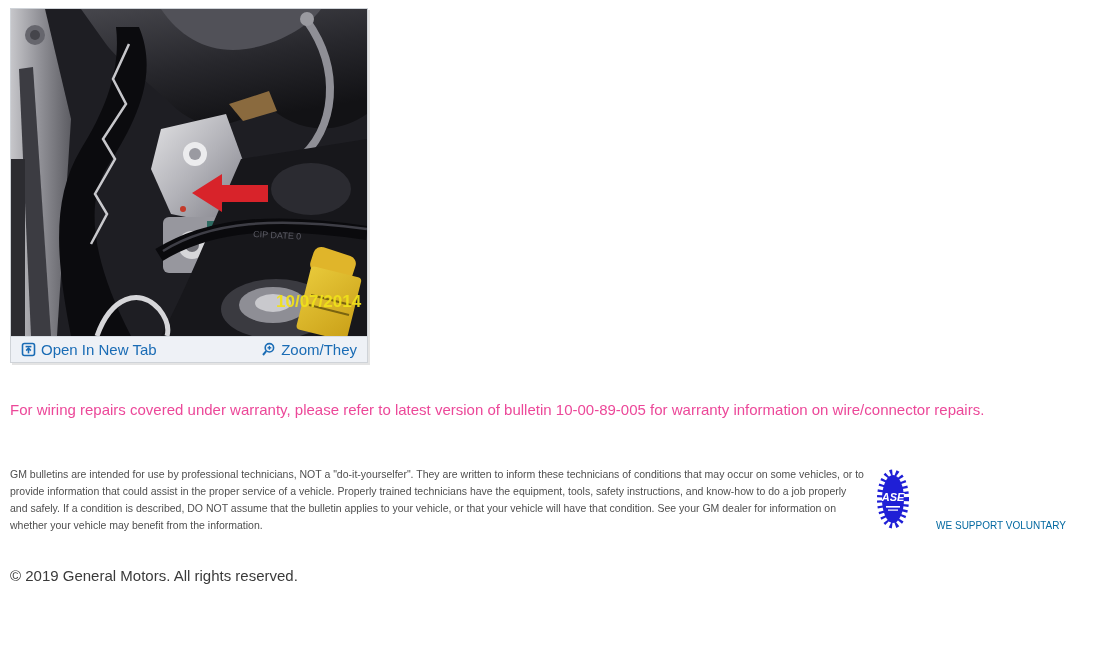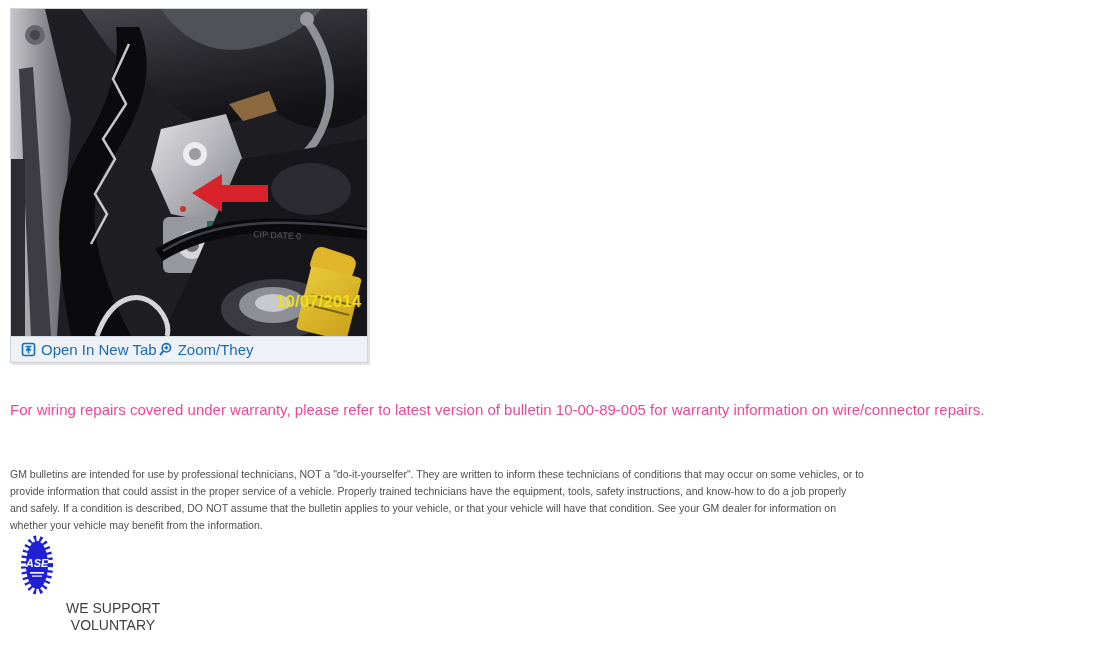--- a/index.html
+++ b/index.html
@@ -26,21 +26,22 @@
     background: #1c1c20;
     overflow: hidden;
   }
   .photo-wrap svg { display: block; }
   .media-toolbar {
     height: 26px;
     background: #eef1f6;
     border-top: 1px solid #d9dee4;
     display: flex;
     align-items: center;
-    padding: 0 20px 0 10px;
+    justify-content: space-between;
+    padding: 0 10px 0 10px;
   }
   .tool-link {
     display: inline-flex;
     align-items: center;
     gap: 5px;
     color: #1a6cb5;
     font-size: 15px;
     text-decoration: none;
     cursor: pointer;
     white-space: nowrap;
@@ -60,37 +61,36 @@
     line-height: 22px;
     color: #ec4899;
     margin: 0 0 11px 0;
     max-width: 1094px;
   }
 
   
   .footer-row {
     margin-top: 45px;
     display: flex;
-    align-items: flex-start;
-    flex-direction: column;
+    align-items: flex-end;
   }
   .disclaimer {
     width: 856px;
     font-size: 10.5px;
     line-height: 17px;
     color: #4f4f4f;
   }
   .ase-logo { margin-left: 10px; flex: 0 0 auto; }
   .cert-text {
-    margin-left: 14px;
+    margin-left: 2px;
     width: 178px;
     text-align: center;
-    font-size: 14px;
+    font-size: 10px;
     line-height: 17px;
-    color: #404040;
+    color: #0369a1;
   }
   .copyright {
     margin-top: 33px;
     font-size: 15px;
     color: #3a3a3a;
   }
 </style>
 </head>
 <body>
 

